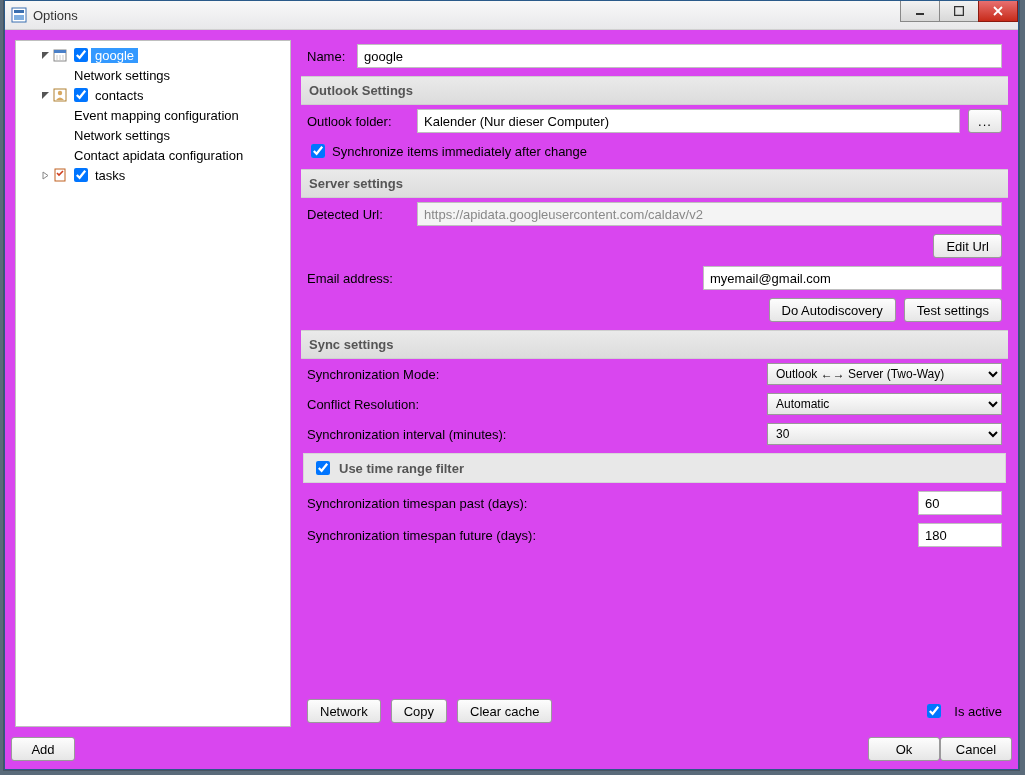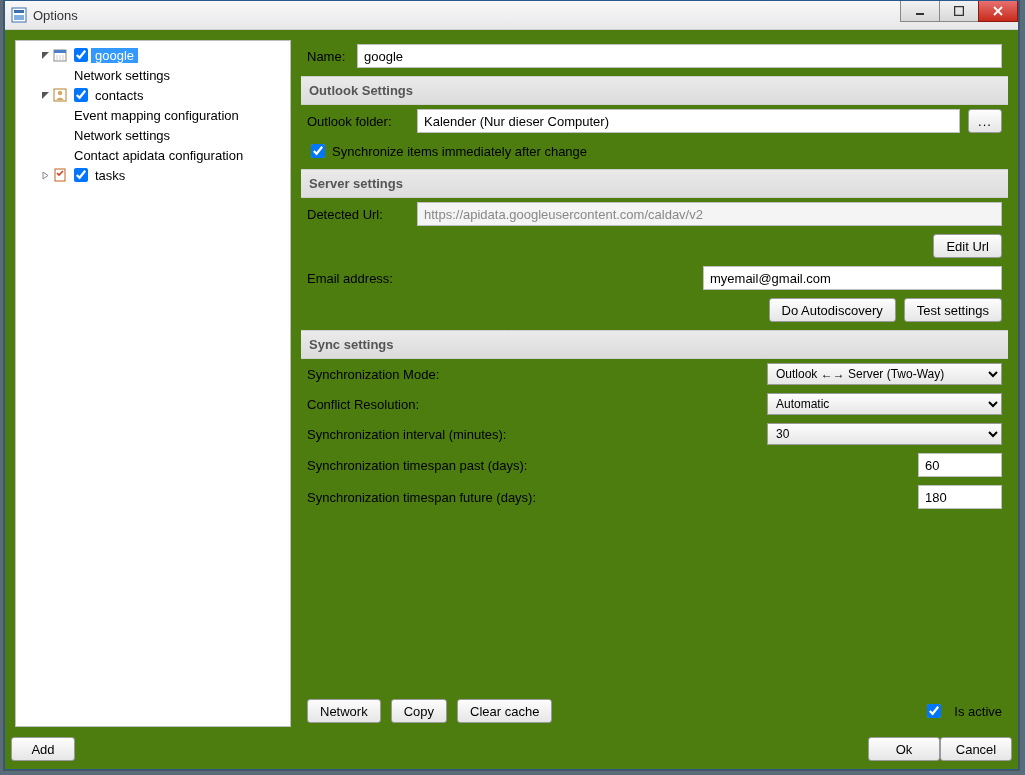--- a/index.html
+++ b/index.html
@@ -12,21 +12,21 @@
     width: 1025px;
     height: 775px;
     overflow: hidden;
   }
   .window {
     position: absolute;
     left: 4px;
     top: 0;
     width: 1013px;
     height: 768px;
-    background: #4d7c0f;
+    background: #d946ef;
     border: 1px solid #2a5a8a;
     box-shadow: 0 0 0 1px rgba(0,0,0,0.2);
     display: flex;
     flex-direction: column;
   }
   
   .titlebar {
     height: 28px;
     background: linear-gradient(#f8f8f8, #e8e8ea);
     display: flex;
@@ -366,20 +366,24 @@
           <select class="sync-select">
             <option>Automatic</option>
           </select>
         </div>
         <div class="row between">
           <label>Synchronization interval (minutes):</label>
           <select class="sync-select">
             <option>30</option>
           </select>
         </div>
+        <div class="subheader">
+          <input type="checkbox" checked="" style="">
+          <span>Use time range filter</span>
+        </div>
         <div class="row between">
           <label>Synchronization timespan past (days):</label>
           <input type="text" class="num-input" value="60" style="">
         </div>
         <div class="row between">
           <label>Synchronization timespan future (days):</label>
           <input type="text" class="num-input" value="180" style="">
         </div>
       </div>
 

